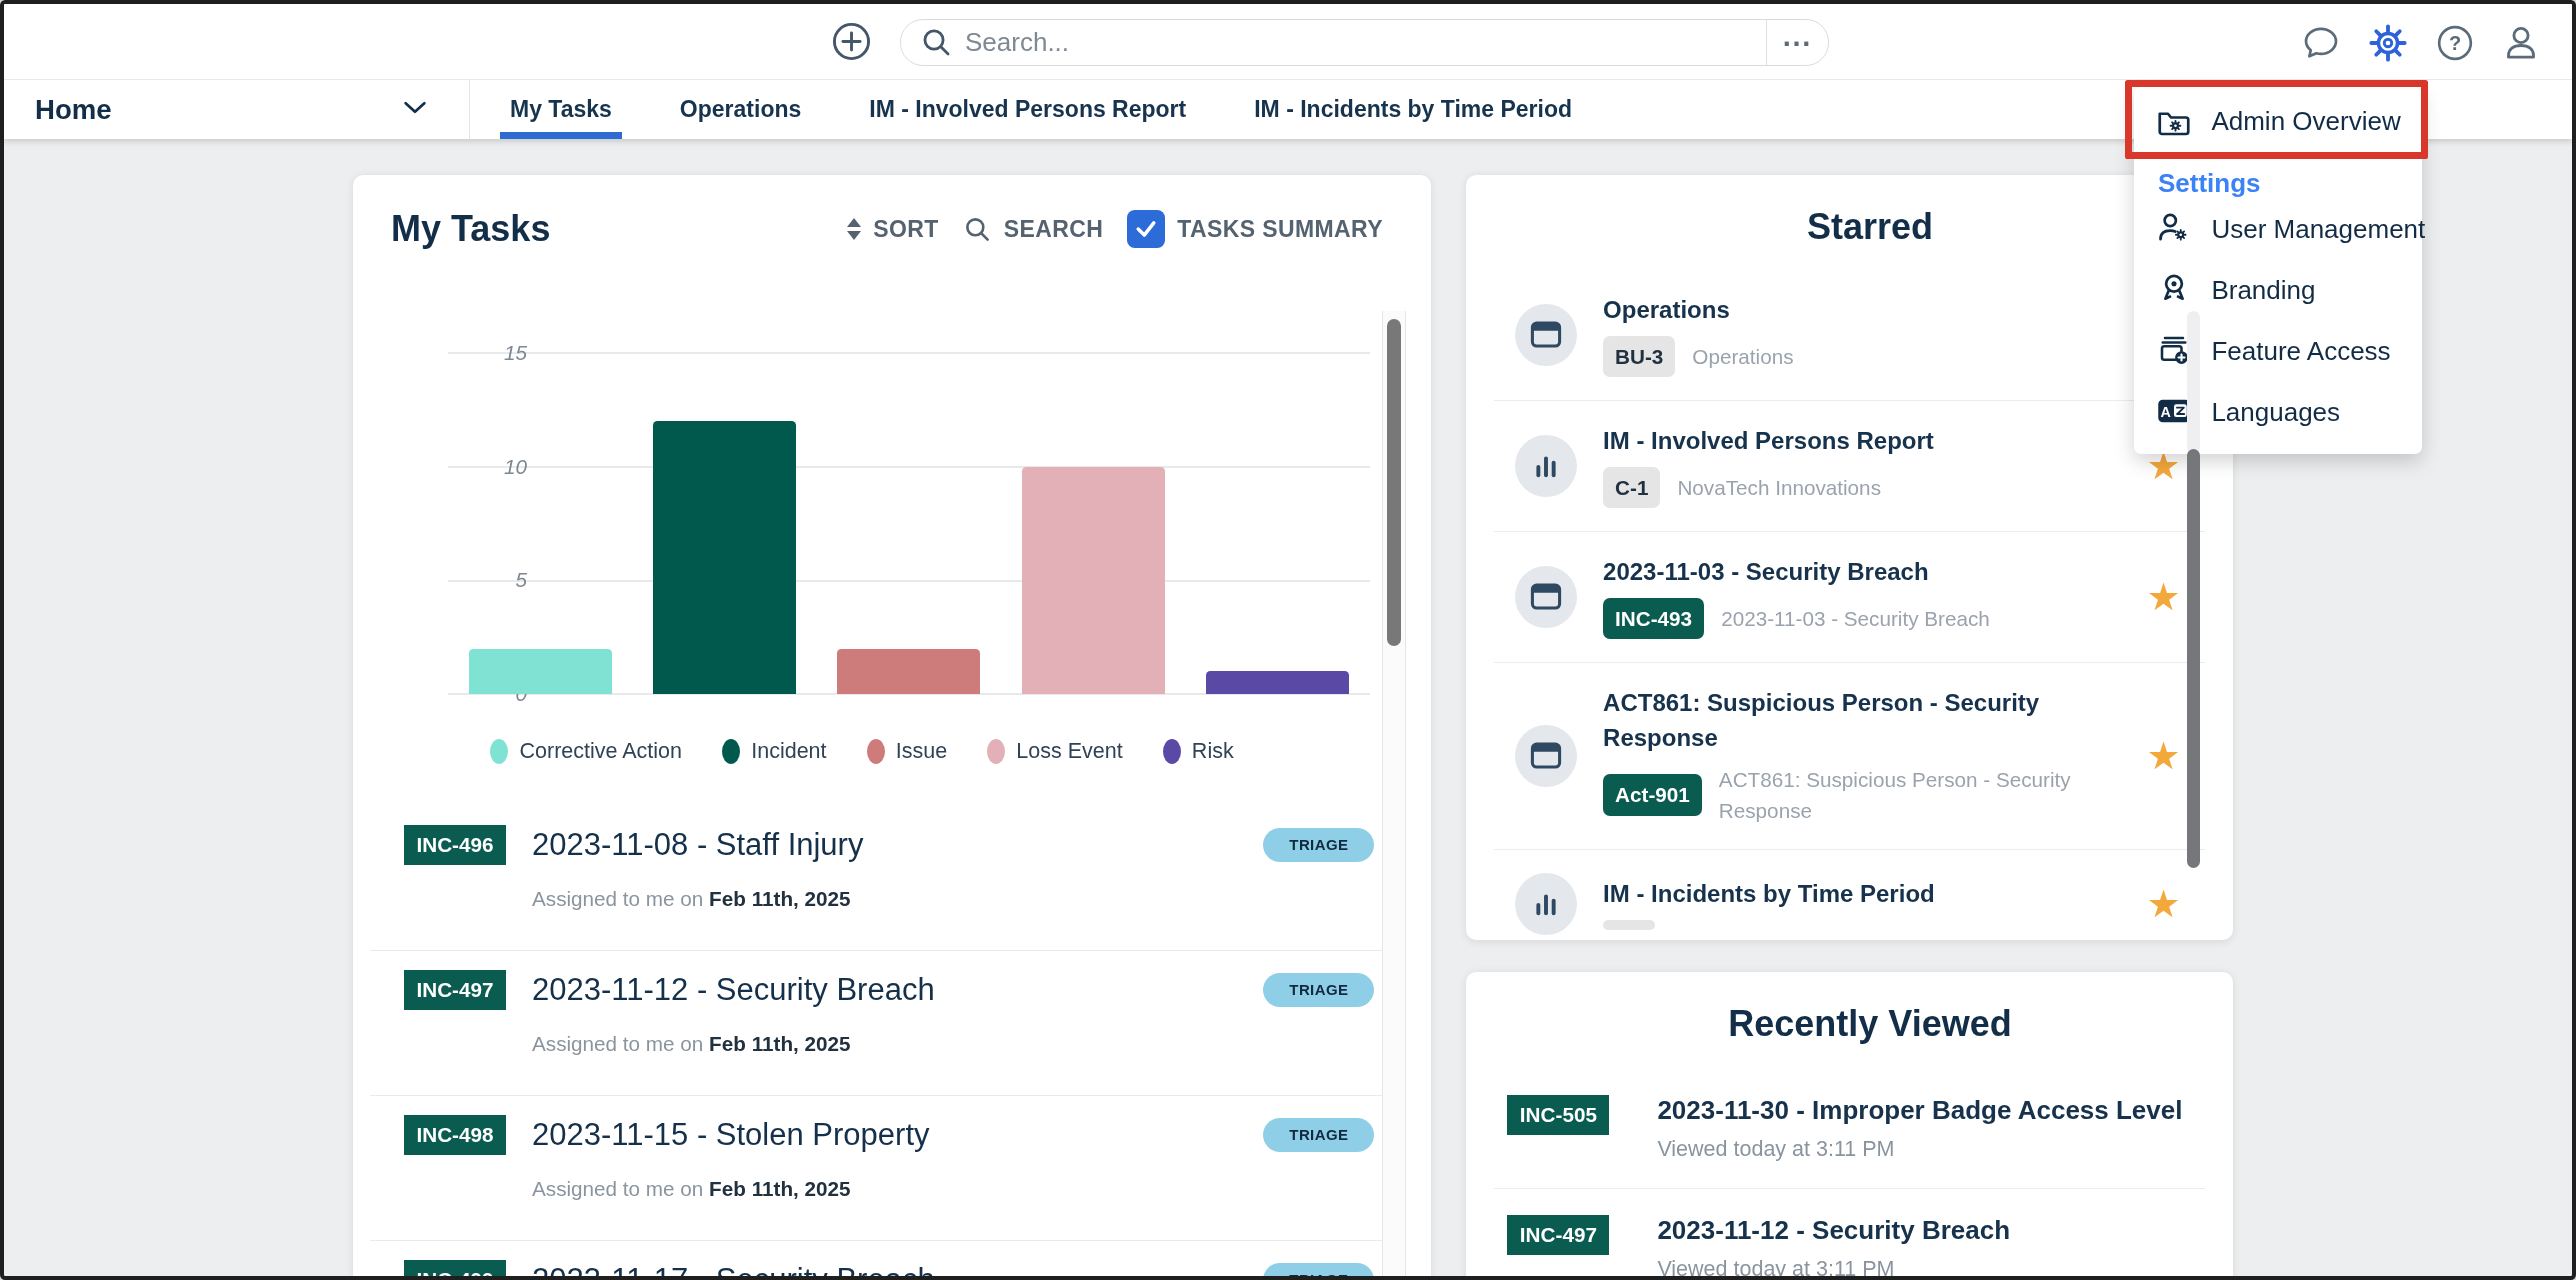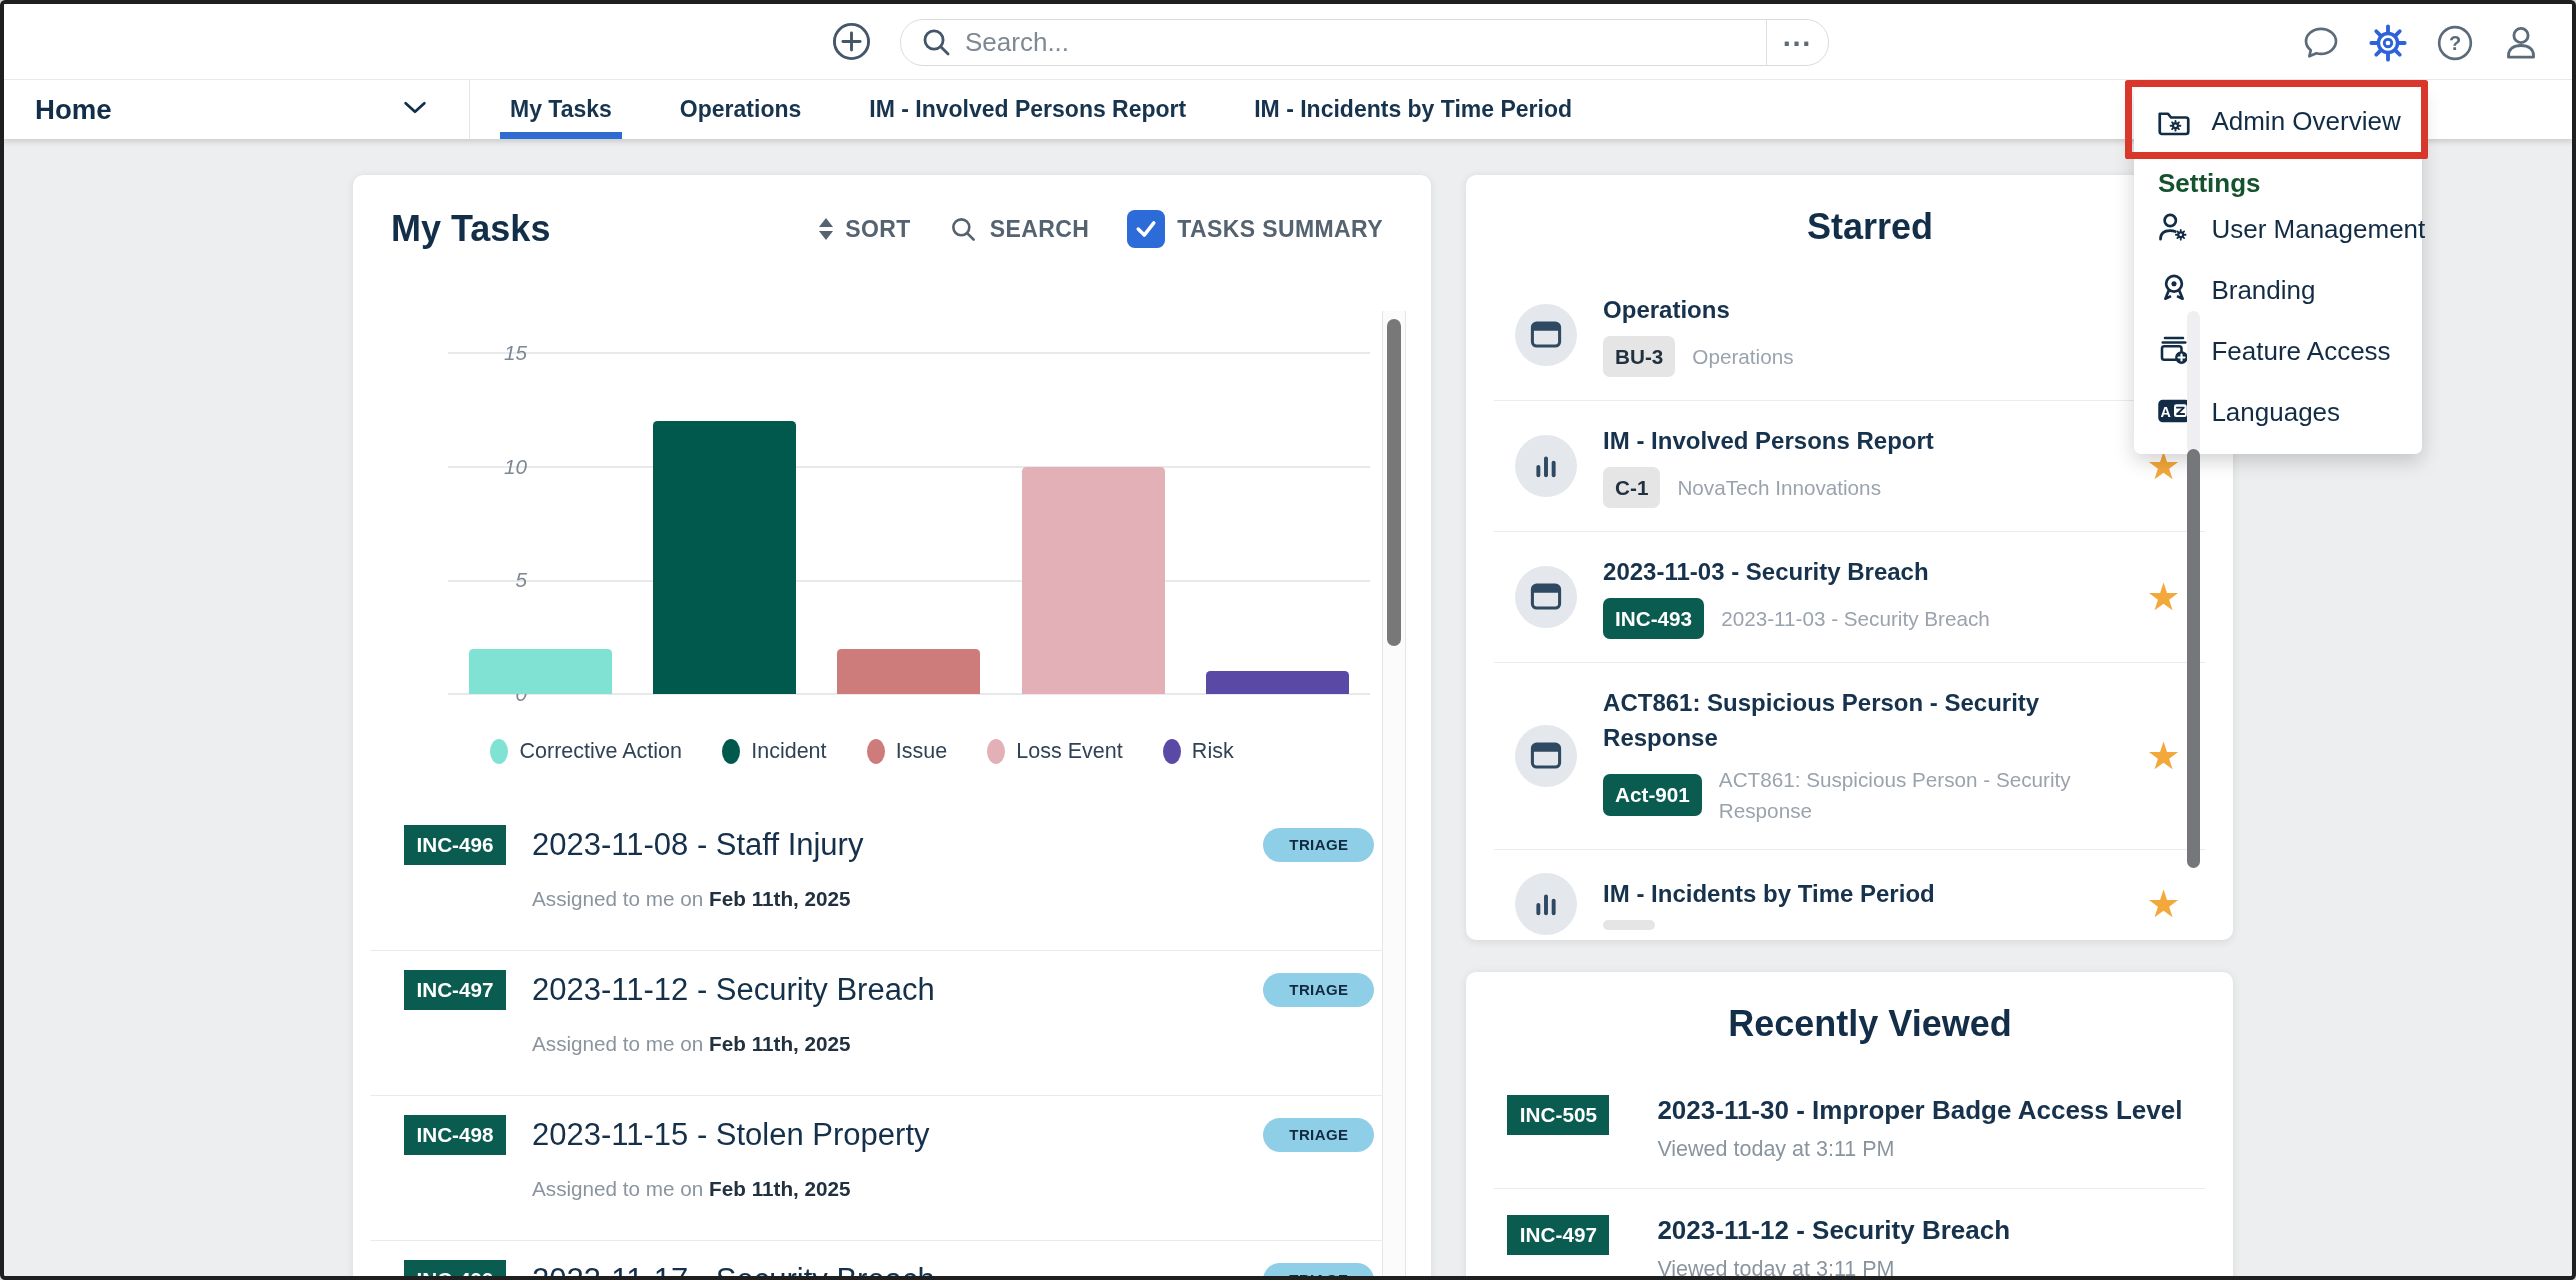--- a/index.html
+++ b/index.html
@@ -27,21 +27,21 @@
 
   
   .card { position:absolute; background:#fff; border-radius:10.3px; box-shadow:0 1.7px 8.6px rgba(0,0,0,.09); overflow:hidden; }
   #mytasks-card { left:349px; top:171px; width:1078px; height:1111px; }
   #starred-card { left:1462px; top:171px; width:767px; height:765px; }
   #recent-card  { left:1462px; top:968px; width:767px; height:314px; }
   .card-title { font-size:36px; font-weight:bold; color:#132E48; }
 
   
   #mytasks-head { position:absolute; left:38px; top:33px; right:48px; display:flex; align-items:center; }
-  #mytasks-controls { margin-left:auto; display:flex; align-items:center; gap:38px; }
+  #mytasks-controls { margin-left:auto; display:flex; align-items:center; gap:24px; }
   .ctrl { display:flex; align-items:center; gap:12px; font-size:23px; font-weight:bold; color:#55626F; letter-spacing:0.4px; cursor:pointer; white-space:nowrap; }
   #sort-glyph { display:flex; flex-direction:column; gap:4.3px; }
   #sort-glyph .up { width:0; height:0; border-left:7.8px solid transparent; border-right:7.8px solid transparent; border-bottom:9.5px solid #55626F; }
   #sort-glyph .dn { width:0; height:0; border-left:7.8px solid transparent; border-right:7.8px solid transparent; border-top:9.5px solid #55626F; }
   #summary-check { width:38px; height:38px; border-radius:7.8px; background:#2D6BD9; display:flex; align-items:center; justify-content:center; }
 
   
   #chart { position:absolute; left:0; top:129px; width:100%; height:457px; }
   #plot { position:absolute; left:95px; top:49px; width:922px; height:341px; }
   .gridline { position:absolute; left:0; width:100%; height:1.7px; background:#E7E9EB; }
@@ -86,21 +86,21 @@
   .recent-row { display:flex; align-items:flex-start; padding:26px 0 26px 13px; border-bottom:1.7px solid #EAECEE; cursor:pointer; }
   .recent-row:last-child { border-bottom:none; }
   .recent-content { margin-left:48px; }
   .recent-title { font-size:26px; font-weight:600; color:#16324C; }
   .recent-sub { margin-top:11.2px; font-size:21.5px; color:#8A949E; }
 
   
   #admin-menu { position:absolute; left:2130px; top:83px; width:288px; height:367px; background:#fff; border-radius:6.9px; box-shadow:0 6.9px 20.7px rgba(0,0,0,.18); z-index:40; }
   #admin-row { height:69px; display:flex; align-items:center; padding-left:22.4px; gap:19px; cursor:pointer; }
   .menu-label { font-size:26px; font-weight:500; color:#132C46; white-space:nowrap; }
-  #menu-section { margin:12px 0 0 24px; font-size:26px; font-weight:bold; color:#14532d; }
+  #menu-section { margin:12px 0 0 24px; font-size:26px; font-weight:bold; color:#3b82f6; }
   .menu-item { height:61px; display:flex; align-items:center; padding-left:22.4px; gap:19px; cursor:pointer; }
   #red-box { position:absolute; left:2121px; top:76px; width:303px; height:79px; border:7.8px solid #D8382C; border-radius:2.6px; z-index:45; pointer-events:none; }
 </style>
 </head>
 <body>
 
 <div id="frame">
 
   <div id="topbar">
     <div id="plus-btn">

